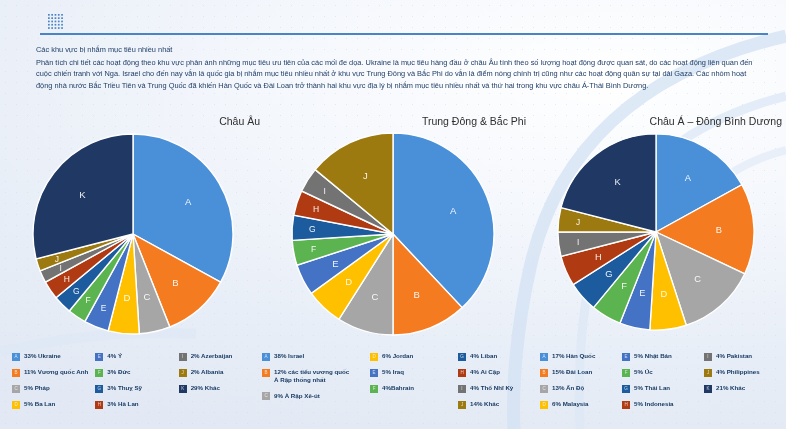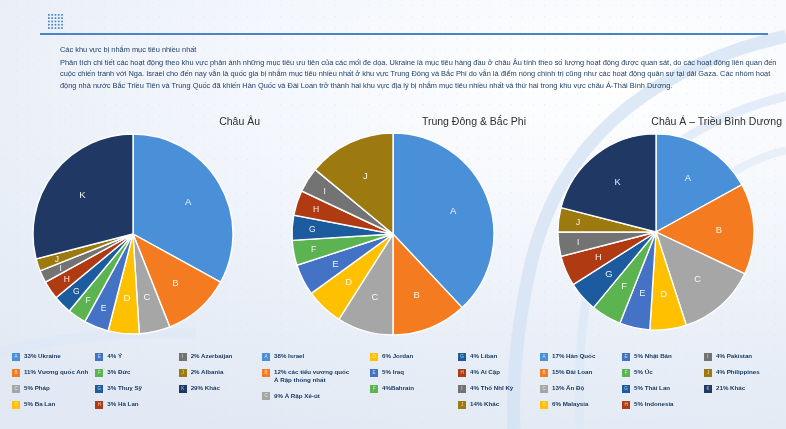--- a/index.html
+++ b/index.html
@@ -75,21 +75,20 @@
 
   
   #body-copy {
     position: absolute;
     left: 36px;
     top: 44px;
     width: 722px;
     color: #1f3d66;
     font-size: 7.4px;
     line-height: 11.6px;
-    margin-left: 24px;
   }
   #body-copy .lead {
     margin-bottom: 1px;
   }
 
   
   .panel {
     position: absolute;
     top: 112px;
     height: 240px;
@@ -266,21 +265,21 @@
           <text x="27.154633483351574" y="79.03142685450426" text-anchor="middle" dominant-baseline="central" font-size="8.5" font-family="&quot;Liberation Sans&quot;, sans-serif" fill="rgba(255,255,255,0.92)">H</text>
           <path d="M 104 104 L 12.612467700932015 60.9962915519277 A 101 101 0 0 1 26.178162479645252 39.62017703538238 Z" fill="#737373" stroke="#ffffff" stroke-width="1.4"></path>
           <text x="35.77830361943714" y="60.70519496569711" text-anchor="middle" dominant-baseline="central" font-size="8.5" font-family="&quot;Liberation Sans&quot;, sans-serif" fill="rgba(255,255,255,0.92)">I</text>
           <path d="M 104 104 L 26.178162479645252 39.62017703538238 A 101 101 0 0 1 103.99999999999999 3 Z" fill="#9c7a10" stroke="#ffffff" stroke-width="1.4"></path>
           <text x="76.47762659323368" y="45.51197932859651" text-anchor="middle" dominant-baseline="central" font-size="9.5" font-family="&quot;Liberation Sans&quot;, sans-serif" fill="rgba(255,255,255,0.92)">J</text>
         </svg>
     </div>
   </div>
 
   <div class="panel" id="panel-apac">
-    <div class="panel-title">Châu Á – Triều Bình Dương</div>
+    <div class="panel-title">Châu Á – Đông Bình Dương</div>
     <div class="pie-wrap">
       <svg class="pie-svg" id="pie-2" width="204" height="204" viewBox="0 0 208 208">
           <path d="M 104 104 L 104 4 A 100 100 0 0 1 191.63066800438637 55.82463258982849 Z" fill="#4a90d9" stroke="#ffffff" stroke-width="1.4"></path>
           <text x="136.57865060802376" y="48.912510271747614" text-anchor="middle" dominant-baseline="central" font-size="9.5" font-family="&quot;Liberation Sans&quot;, sans-serif" fill="rgba(255,255,255,0.92)">A</text>
           <path d="M 104 104 L 191.63066800438637 55.82463258982849 A 100 100 0 0 1 194.48270524660194 146.57792915650728 Z" fill="#f47b20" stroke="#ffffff" stroke-width="1.4"></path>
           <text x="167.96841986340684" y="101.9897114189998" text-anchor="middle" dominant-baseline="central" font-size="9.5" font-family="&quot;Liberation Sans&quot;, sans-serif" fill="rgba(255,255,255,0.92)">B</text>
           <path d="M 104 104 L 194.48270524660194 146.57792915650728 A 100 100 0 0 1 134.90169943749473 199.10565162951536 Z" fill="#a6a6a6" stroke="#ffffff" stroke-width="1.4"></path>
           <text x="146.32395938071372" y="152.0071084563494" text-anchor="middle" dominant-baseline="central" font-size="9.5" font-family="&quot;Liberation Sans&quot;, sans-serif" fill="rgba(255,255,255,0.92)">C</text>
           <path d="M 104 104 L 134.90169943749473 199.10565162951536 A 100 100 0 0 1 97.72094804706866 203.80267284282715 Z" fill="#ffc000" stroke="#ffffff" stroke-width="1.4"></path>
           <text x="112.02132694811546" y="167.4953408841266" text-anchor="middle" dominant-baseline="central" font-size="9.5" font-family="&quot;Liberation Sans&quot;, sans-serif" fill="rgba(255,255,255,0.92)">D</text>

